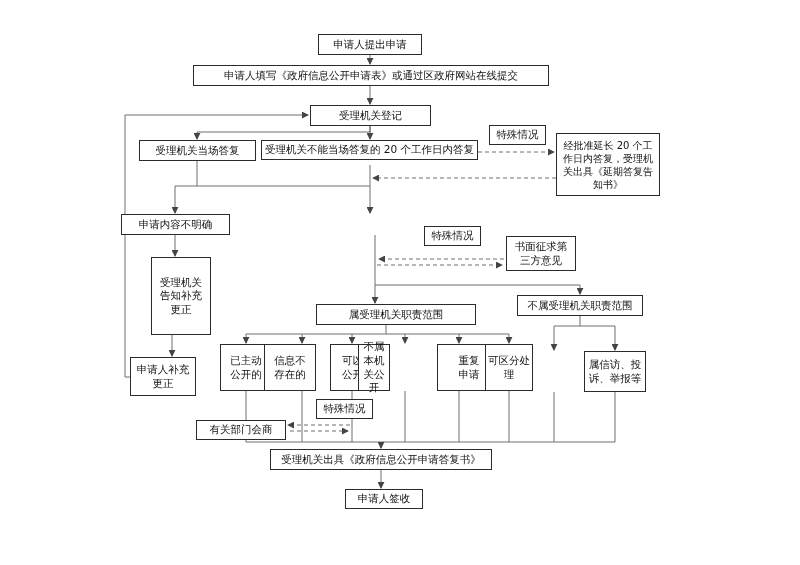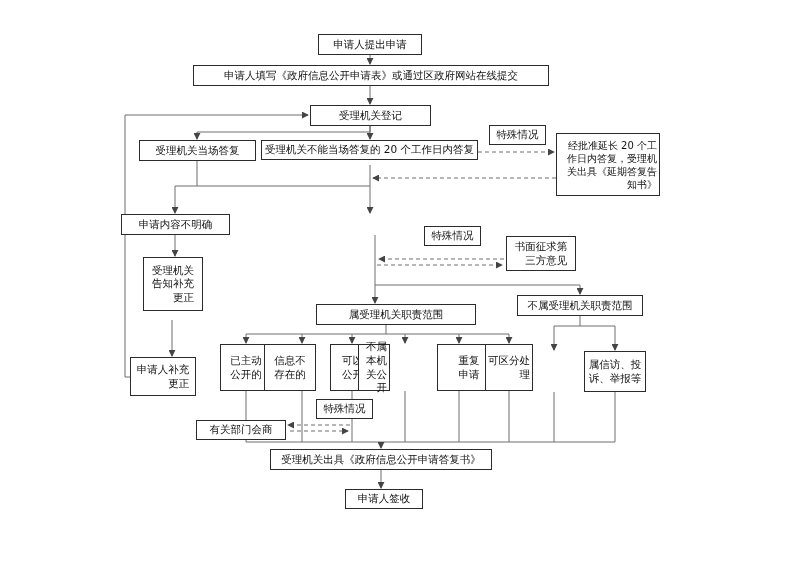--- a/index.html
+++ b/index.html
@@ -20,21 +20,21 @@
     position: absolute;
     box-sizing: border-box;
     border: 1px solid #2b2b2b;
     background: #ffffff;
     color: #111111;
     font-size: 10.5px;
     line-height: 1.3;
     display: flex;
     align-items: center;
     justify-content: center;
-    text-align: right;
+    text-align: center;
     white-space: pre-line;
     padding: 9px 2px;
   }
   .node.small-label { font-size: 10px; }
 </style>
 </head>
 <body>
 
 <div class="canvas">
 
@@ -108,21 +108,21 @@
   <div class="node small-label" style="left:556px;top:133px;width:104px;height:63px">经批准延长 20 个工作日内答复，受理机关出具《延期答复告知书》</div>
 
   <div class="node" style="left:121px;top:214px;width:109px;height:21px">申请内容不明确</div>
 
 
   <div class="node" style="left:424px;top:226px;width:57px;height:17px">特殊情况</div>
 
   <div class="node" style="left:506px;top:236px;width:70px;height:35px">书面征求第
 三方意见</div>
 
-  <div class="node" style="left:143px;top:257px;width:60px;height:54px">受理机关
+  <div class="node" style="left:151px;top:257px;width:60px;height:78px">受理机关
 告知补充
 更正</div>
 
   <div class="node" style="left:316px;top:304px;width:160px;height:21px">属受理机关职责范围</div>
 
   <div class="node" style="left:517px;top:295px;width:126px;height:21px">不属受理机关职责范围</div>
 
   <div class="node" style="left:130px;top:357px;width:66px;height:39px">申请人补充
 更正</div>
 

